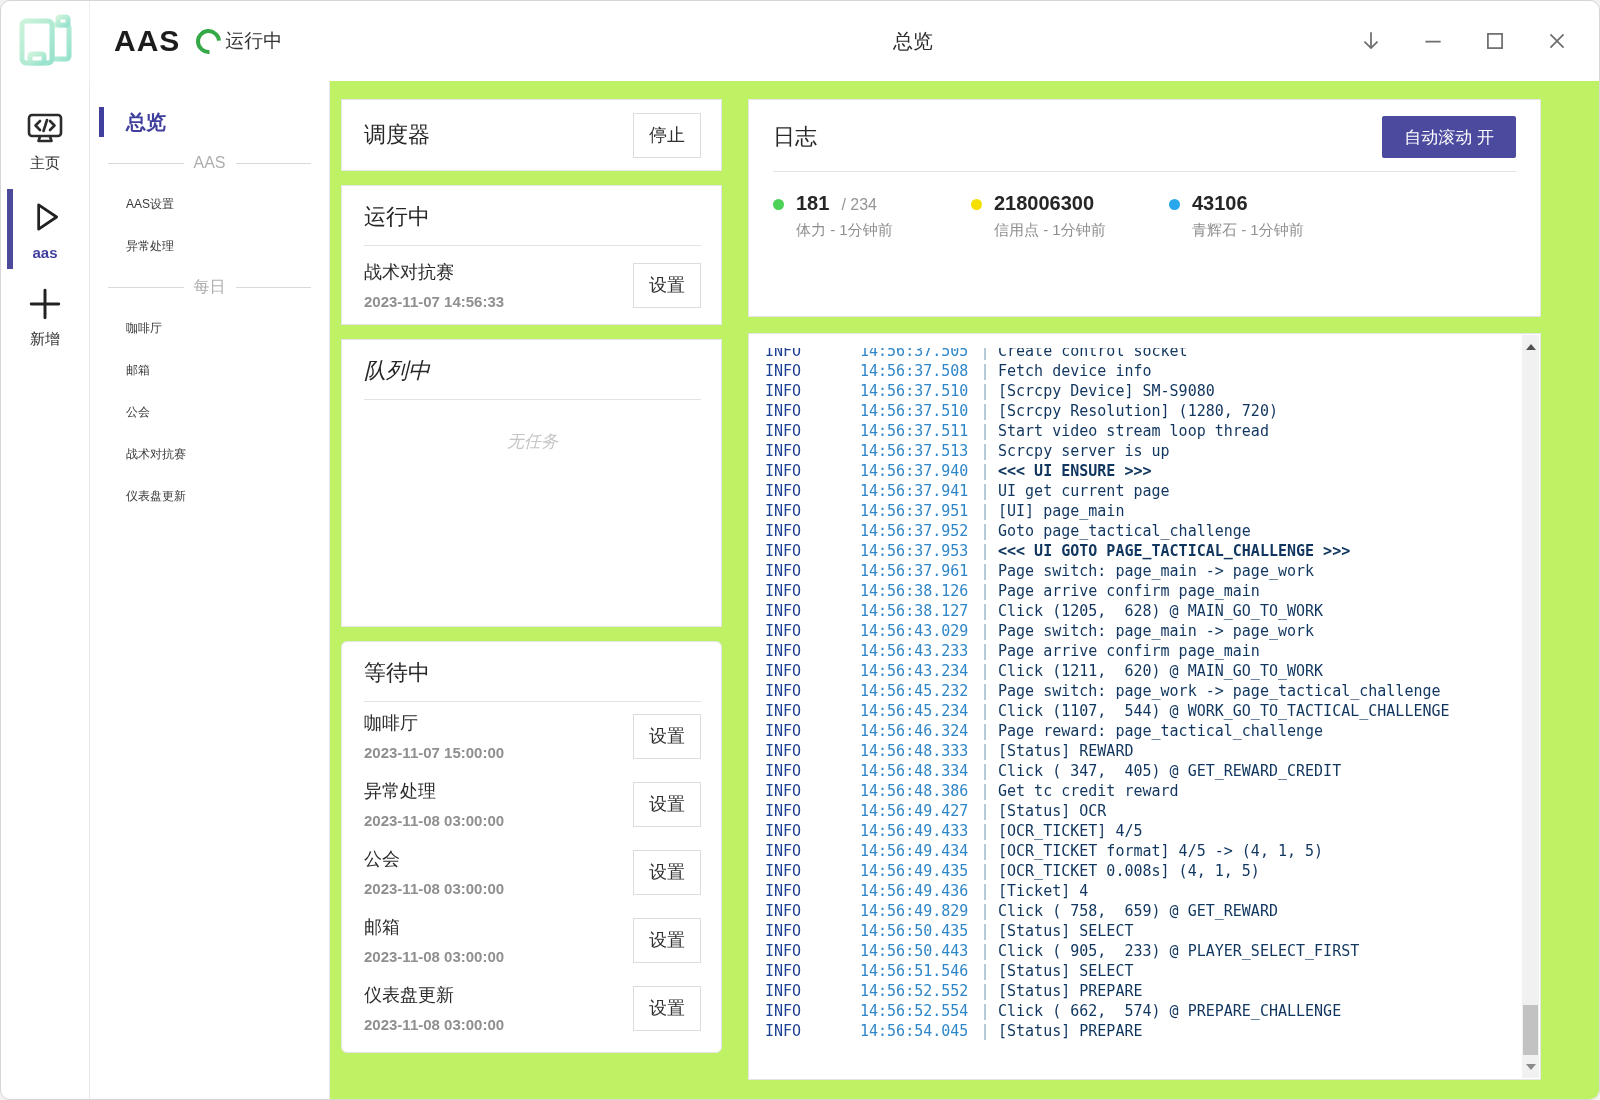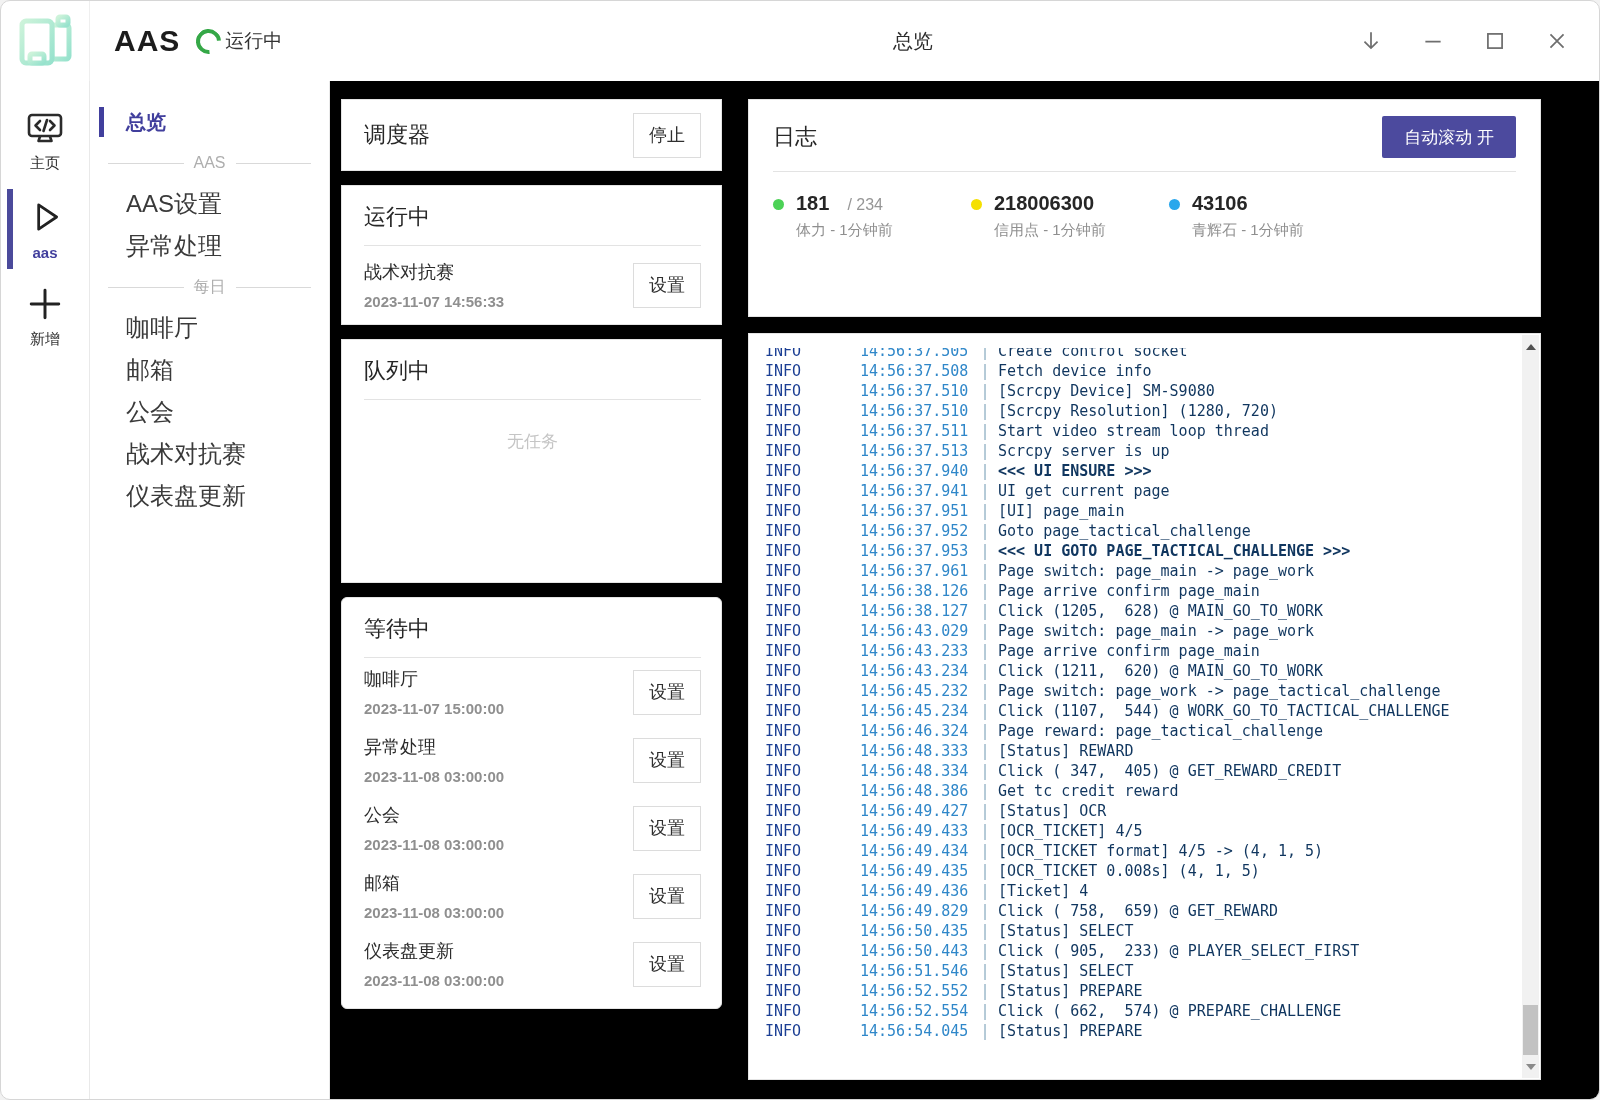--- a/index.html
+++ b/index.html
@@ -20,57 +20,57 @@
   .win-btn { background:none; border:none; cursor:pointer; width:24px; height:24px; display:flex; align-items:center; justify-content:center; }
   .win-btn svg { stroke:#6e6e6e; stroke-width:1.6; fill:none; }
   
   .app-body { flex:1; display:flex; min-height:0; }
   .rail { width:89px; flex:none; border-right:1px solid #e9e9e9; padding-top:18px; display:flex; flex-direction:column; align-items:center; }
   .rail-item { width:100%; padding:13px 0 12px; display:flex; flex-direction:column; align-items:center; gap:8px; position:relative; cursor:pointer; }
   .rail-item .rail-label { font-size:15px; color:#2e2e2e; }
   .rail-item.active::before { content:""; position:absolute; left:6px; top:4px; bottom:4px; width:6px; background:#4b4a9b; }
   .rail-item.active .rail-label { color:#413f9d; font-weight:bold; }
   .menu { width:240px; flex:none; border-right:1px solid #e9e9e9; padding-top:20px; }
-  .menu-row { position:relative; padding:10px 0 10px 36px; font-size:24px; color:#3a3a3a; cursor:pointer; line-height:22px; }
+  .menu-row { position:relative; padding:10px 0 10px 36px; font-size:12px; color:#3a3a3a; cursor:pointer; line-height:22px; }
   .menu-row.active { color:#413f9d; font-weight:bold; font-size:20px; }
   .menu-row.active::before { content:""; position:absolute; left:9px; top:6px; bottom:6px; width:5px; background:#413f9d; }
   .menu-row.divider { display:flex; align-items:center; gap:10px; padding:9px 18px; color:#aeaeae; font-size:16px; cursor:default; }
   .menu-row.divider::before, .menu-row.divider::after { content:""; flex:1; height:1px; background:#d9d9d9; }
   
-  .content { flex:1; background:#000000; padding:18px 58px 19px 11px; display:flex; gap:12px; min-height:0; }
+  .content { flex:1; background:#bef264; padding:18px 58px 19px 11px; display:flex; gap:12px; min-height:0; }
   .col-left { width:381px; flex:none; display:flex; flex-direction:column; gap:14px; }
   .card { background:#fff; border:1px solid #e4e4e4; }
   .card-title { font-size:22px; color:#272727; font-weight:500; }
   .hr { height:1px; background:#e3e3e3; margin-top:13px; }
   .btn-outline { background:#fff; border:1px solid #dcdcdc; color:#2f2f2f; font-size:18px; width:68px; height:45px; cursor:pointer; font-family:inherit; }
   
   .scheduler-card { height:72px; padding:0 20px 0 22px; display:flex; align-items:center; justify-content:space-between; }
   
   .running-card { padding:16px 20px 18px 22px; height:140px; }
   .task-row { display:flex; align-items:center; justify-content:space-between; padding-top:14px; }
   .task-name { font-size:18px; color:#2b2b2b; }
   .task-time { font-size:15px; font-weight:bold; color:#8f8f8f; margin-top:9px; }
   
-  .queue-card { padding:16px 20px 16px 22px; height:244px; }
+  .queue-card { padding:16px 20px 16px 22px; height:288px;font-style:italic; }
   .queue-empty { text-align:center; color:#c5c5c5; font-size:17px; margin-top:30px; }
   
   .waiting-card { padding:16px 20px 10px 22px; flex:none;border-radius:6px; }
   .waiting-row { display:flex; align-items:center; justify-content:space-between; padding:9px 0; }
   
   .col-right { flex:1; display:flex; flex-direction:column; gap:16px; min-width:0;padding-left:14px; }
   .log-head-card { height:218px; padding:16px 24px 0 24px; flex:none; }
   .log-head-top { display:flex; align-items:center; justify-content:space-between; }
   .btn-primary { background:#4c4a9e; color:#fff; border:none; font-size:17px; height:42px; padding:0 22px; cursor:pointer; border-radius:2px; font-family:inherit; }
   .stats-row { display:flex; margin-top:20px; }
   .stat { display:flex; align-items:flex-start; min-width:198px; }
   .stat-dot { width:11px; height:11px; border-radius:50%; margin-top:7px; flex:none; }
   .stat-text { margin-left:12px; }
   .stat-value-row { display:flex; align-items:baseline;gap:12px; }
   .stat-value { font-size:20px; font-weight:bold; color:#262626; }
-  .stat-suffix { font-size:16px; color:#969696; margin-left:6px; }
+  .stat-suffix { font-size:16px; color:#969696; }
   .stat-label { font-size:15px; color:#8f8f8f; margin-top:6px; }
   
   .log-box { flex:1; background:#fff; border:1px solid #e4e4e4; position:relative; overflow:hidden; padding-left:16px; }
   .log-scroll-pad { margin-right:24px; overflow:hidden; height:100%;margin-top:14px; }
   .log-lines { margin-top:-7px; font-family:"DejaVu Sans Mono","Liberation Mono",monospace; font-size:15px; line-height:20px; }
   .log-line { display:flex; white-space:pre; }
   .log-line .lv { width:95px; color:#1c3f94; flex:none; }
   .log-line .tm { width:112px; color:#2f87c9; flex:none; }
   .log-line .sep { width:26px; text-align:center; color:#8fb0c4; flex:none; }
   .log-line .msg { color:#10365f; }

